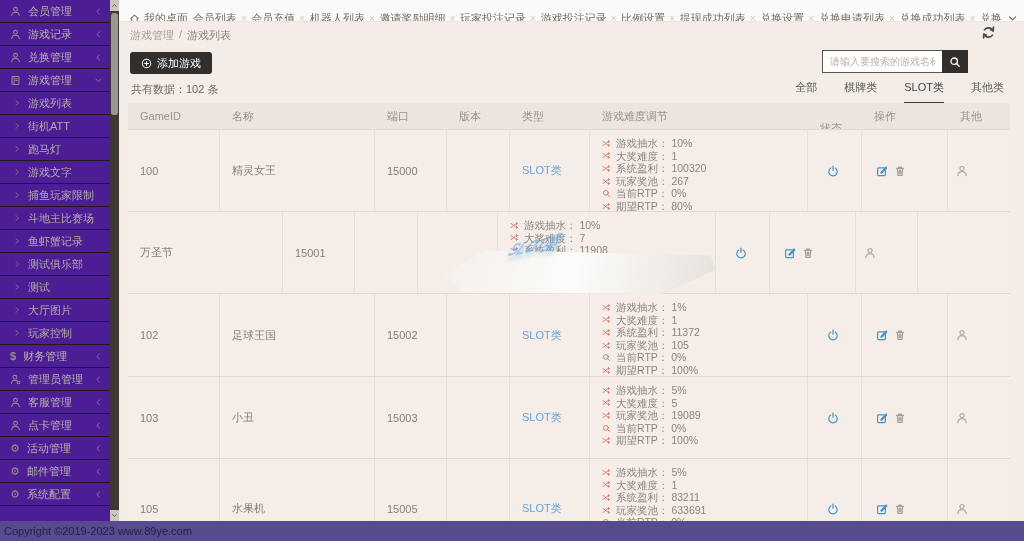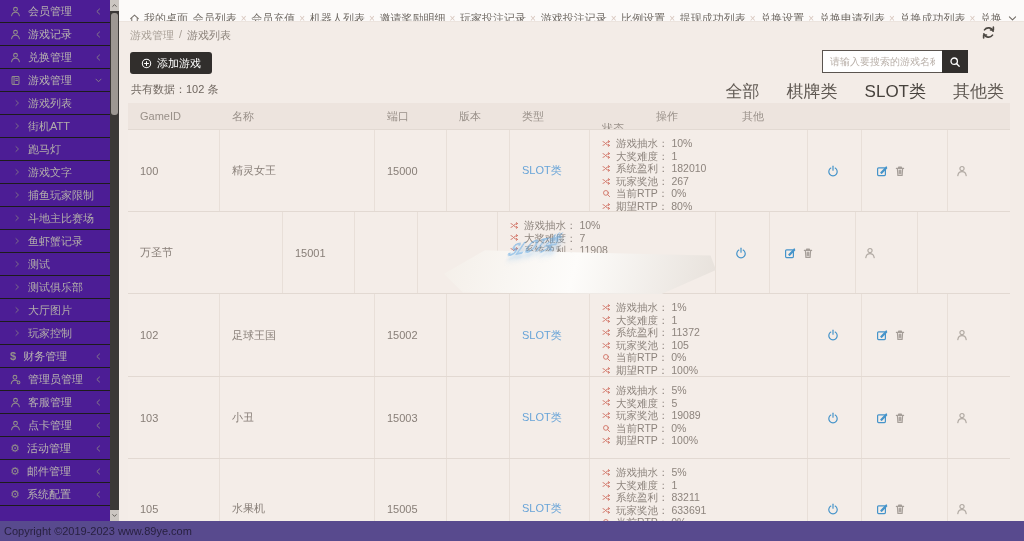--- a/index.html
+++ b/index.html
@@ -51,21 +51,21 @@
 
   .search-wrap { position:absolute; right:56px; top:50px; display:flex; height:23px; }
   .search-wrap input { width:120px; height:23px; border:1px solid #5a544f; border-right:none; background:#fff;
                        font-size:10px; padding:0 7px; color:#555; outline:none; font-family:inherit; }
   .search-wrap input::placeholder { color:#b9b0a9; }
   .search-btn { width:26px; height:23px; background:#312e2c; border:none; color:#fff; cursor:pointer;
                 display:flex; align-items:center; justify-content:center; }
   .search-btn svg { width:12px; height:12px; stroke-width:1.3; }
 
   .filters { position:absolute; right:20px; top:80px; display:flex; gap:27px; }
-  .filter { font-size:17px; color:#5f5852; padding-bottom:7px; cursor:pointer; }
+  .filter { font-size:11px; color:#5f5852; padding-bottom:7px; cursor:pointer; }
   .filter.active { border-bottom:2px solid #413c38; color:#47423d; }
 
   
   .table { position:absolute; left:9px; top:103px; width:882px; }
   .thead { display:flex; height:26px; background:#ede4de; align-items:center; }
   .th { font-size:11px; color:#999089; padding-left:12px; flex:none; }
   .trow { display:flex; border-top:1px solid #e2d9d2; background:#f4ede8; position:relative; }
   .td { flex:none; border-right:1px solid #e8dfd8; font-size:11px; color:#877e77;
         display:flex; align-items:center; padding-left:12px; }
   .td:last-child { border-right:none; }
@@ -209,29 +209,29 @@
           </svg>
         </span>
         <span>鱼虾蟹记录</span>
       </div>
       <div class="sb-item child">
         <span class="i ">
           <svg viewBox="0 0 12 12">
             <path d="M4.4 2.4 8.2 6l-3.8 3.6"></path>
           </svg>
         </span>
+        <span>测试俱乐部</span>
+      </div>
+      <div class="sb-item child">
+        <span class="i ">
+          <svg viewBox="0 0 12 12">
+            <path d="M4.4 2.4 8.2 6l-3.8 3.6"></path>
+          </svg>
+        </span>
         <span>测试</span>
-      </div>
-      <div class="sb-item child">
-        <span class="i ">
-          <svg viewBox="0 0 12 12">
-            <path d="M4.4 2.4 8.2 6l-3.8 3.6"></path>
-          </svg>
-        </span>
-        <span>测试俱乐部</span>
       </div>
       <div class="sb-item child">
         <span class="i ">
           <svg viewBox="0 0 12 12">
             <path d="M4.4 2.4 8.2 6l-3.8 3.6"></path>
           </svg>
         </span>
         <span>大厅图片</span>
       </div>
       <div class="sb-item child">
@@ -457,20 +457,21 @@
       <span class="filter">其他类</span>
     </div>
 
   <div class="table">
     <div class="thead">
         <span class="th" style="width: 92px;">GameID</span>
         <span class="th" style="width: 155px;">名称</span>
         <span class="th" style="width: 72px;">端口</span>
         <span class="th" style="width: 63px;">版本</span>
         <span class="th" style="width: 80px;">类型</span>
+        <span class="th" style="width: 218px;">游戏难度调节</span>
         <span class="th" style="width: 54px; margin-top: 24px;">状态</span>
         <span class="th" style="width: 86px;">操作</span>
         <span class="th" style="width: 62px;">其他</span>
       </div>
     <div>
         <div class="trow" style="height: 82px;">
           <div class="td" style="width:92px">100</div>
           <div class="td" style="width:155px">精灵女王</div>
           <div class="td" style="width:72px">15000</div>
           <div class="td" style="width:63px"></div>
@@ -496,21 +497,21 @@
               </span>
               <span>大奖难度： 1</span>
             </div>
             <div class="stat">
               <span class="i ">
                 <svg viewBox="0 0 12 12">
                   <path d="M1.4 3.4c2.8 0 3.4 5.2 8.2 5.2M1.4 8.6c2.8 0 3.4-5.2 8.2-5.2"></path>
                   <path d="M8.4 2.1l1.7 1.3-1.7 1.2M8.4 7.3l1.7 1.3-1.7 1.2"></path>
                 </svg>
               </span>
-              <span>系统盈利： 182010</span>
+              <span>系统盈利： 100320</span>
             </div>
             <div class="stat">
               <span class="i ">
                 <svg viewBox="0 0 12 12">
                   <path d="M1.4 3.4c2.8 0 3.4 5.2 8.2 5.2M1.4 8.6c2.8 0 3.4-5.2 8.2-5.2"></path>
                   <path d="M8.4 2.1l1.7 1.3-1.7 1.2M8.4 7.3l1.7 1.3-1.7 1.2"></path>
                 </svg>
               </span>
               <span>玩家奖池： 267</span>
             </div>

